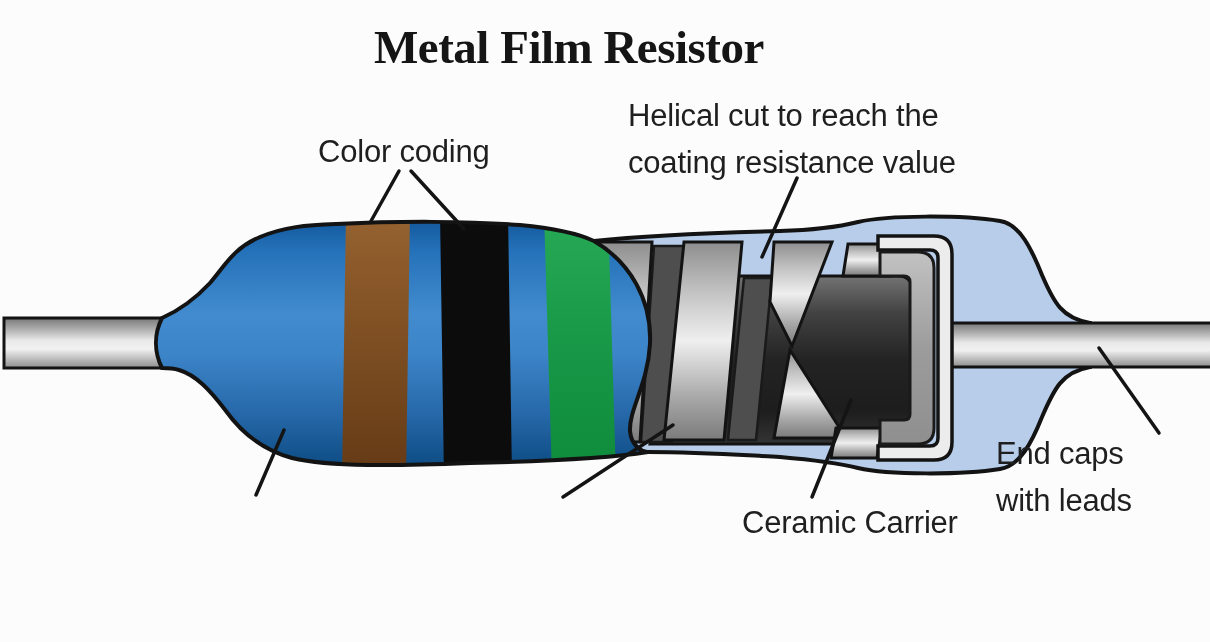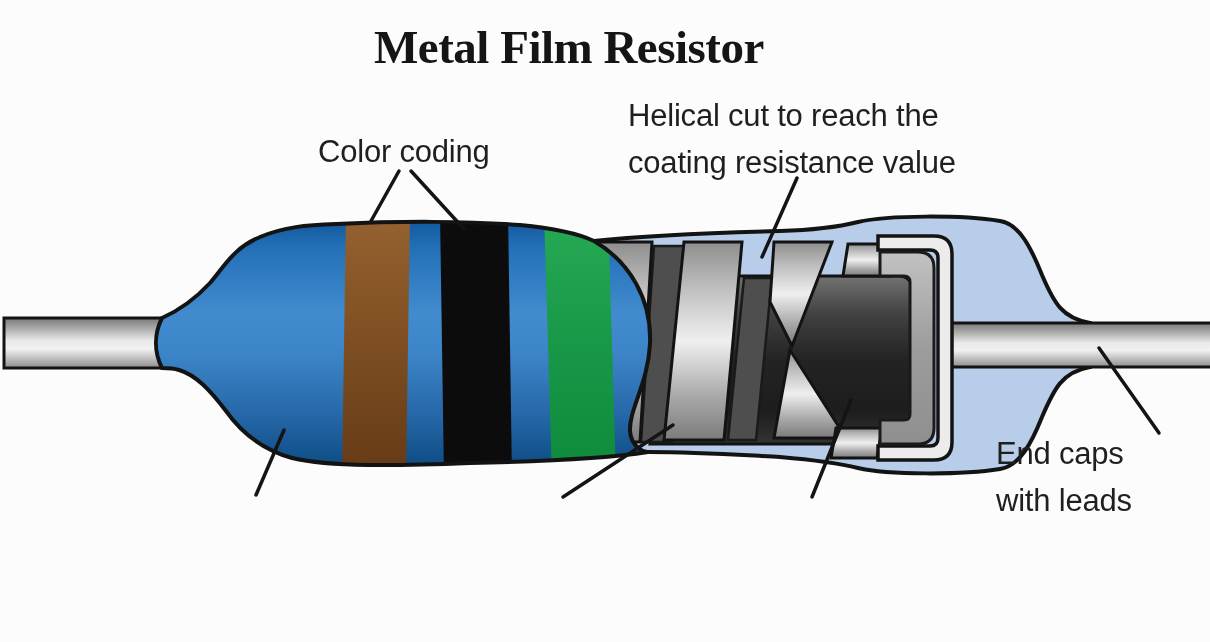--- a/index.html
+++ b/index.html
@@ -174,19 +174,20 @@
 
   <div class="lbl" style="left:318px;top:116px;margin-top:16px;">Color coding</div>
 
   <div class="lbl two-line" style="left:628px;top:92px;">
     <div>Helical cut to reach the</div>
     <div>coating resistance value</div>
   </div>
 
 
 
+  <div class="lbl" style="left:742px;top:503px;">Ceramic Carrier</div>
 
   <div class="lbl two-line" style="left:996px;top:430px;">
     <div>End caps</div>
     <div>with leads</div>
   </div>
 
 </div>
 
 </body></html>

